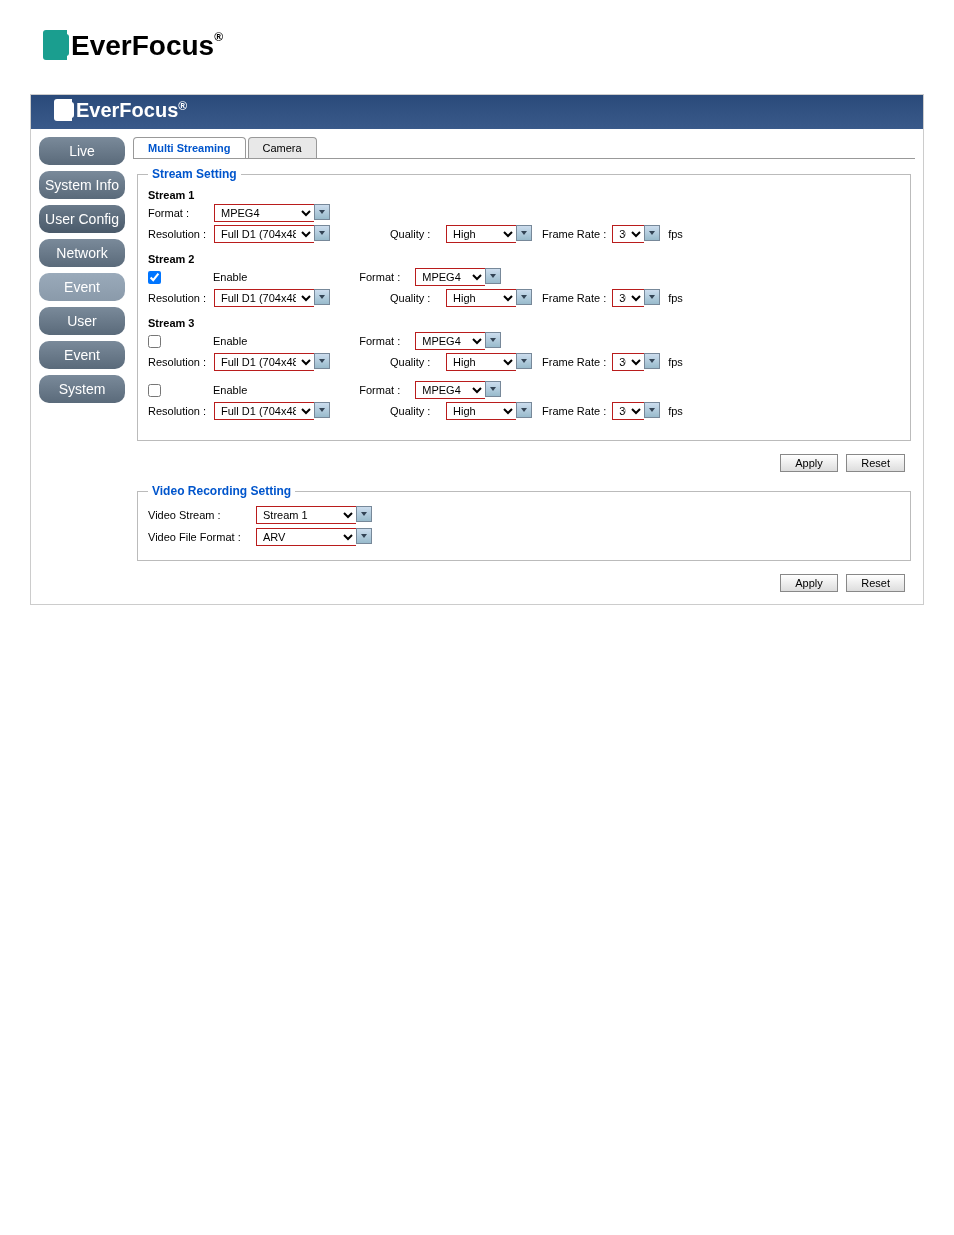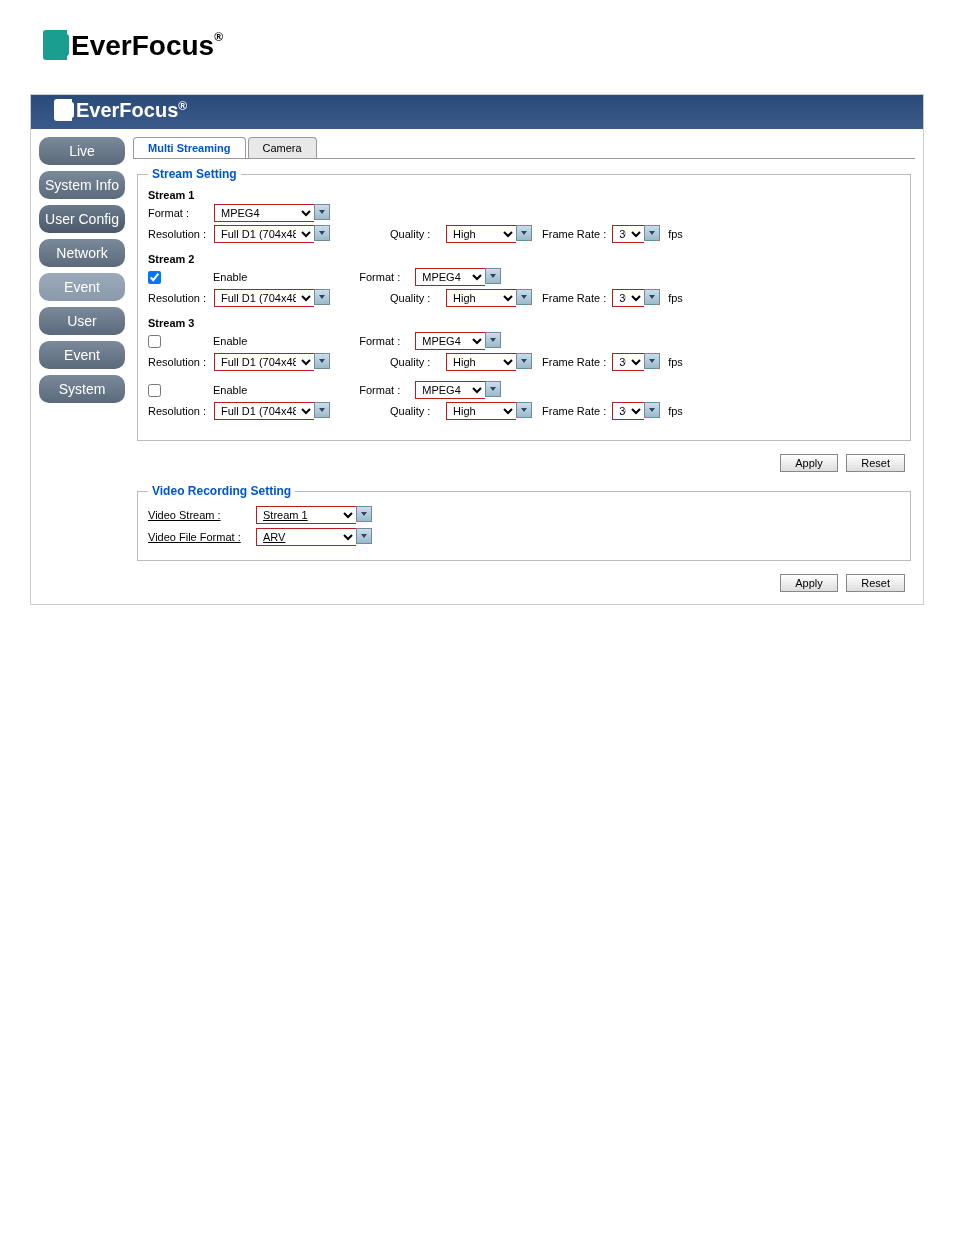--- a/index.html
+++ b/index.html
@@ -93,21 +93,21 @@
       font-size: 11px; 
       padding: 2px 14px; 
       border: 1px solid #888; 
       background: linear-gradient(#fff, #ddd);
       cursor: pointer;
       margin-left: 4px;
     }
     
     .fps-label { font-size: 11px; margin-left: 2px; }
     
-    .vrs-row { display: flex; align-items: center; font-size: 11px; margin-bottom: 4px; gap: 8px; text-decoration: underline; }
+    .vrs-row { display: flex; align-items: center; font-size: 11px; margin-bottom: 4px; gap: 8px; }
     .vrs-label { width: 100px; }
   </style>
 </head>
 <body>
 
 <div class="logo-header">
   <span class="logo-text">
     <span class="logo-icon"></span>
     <span>EverFocus</span>
     <span class="reg-mark">®</span>

